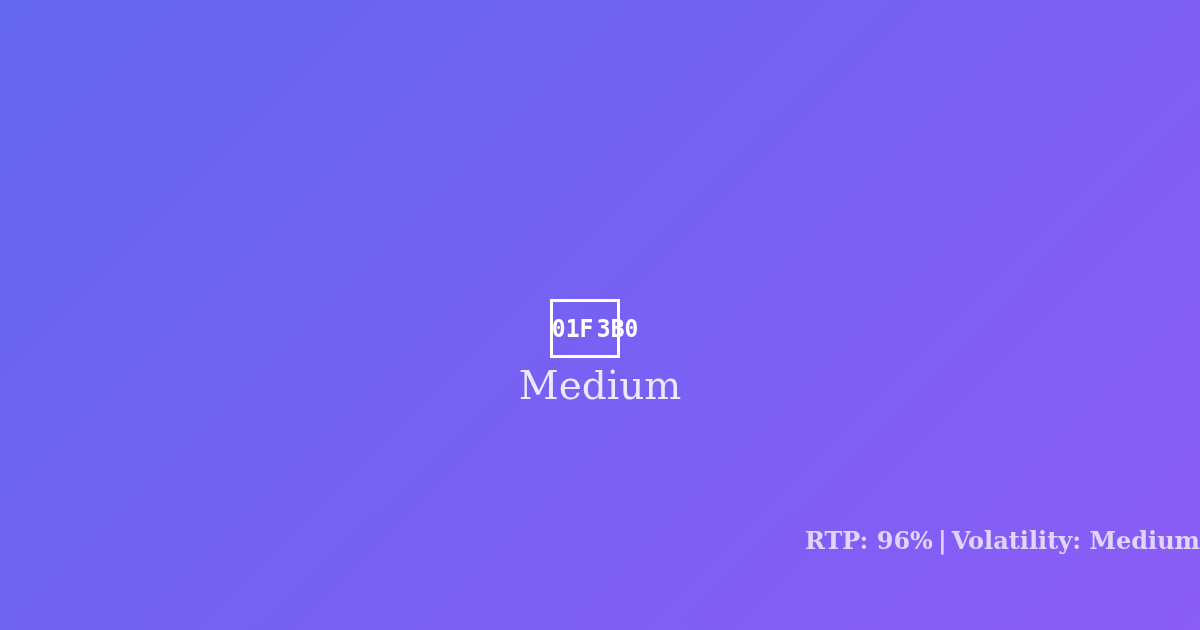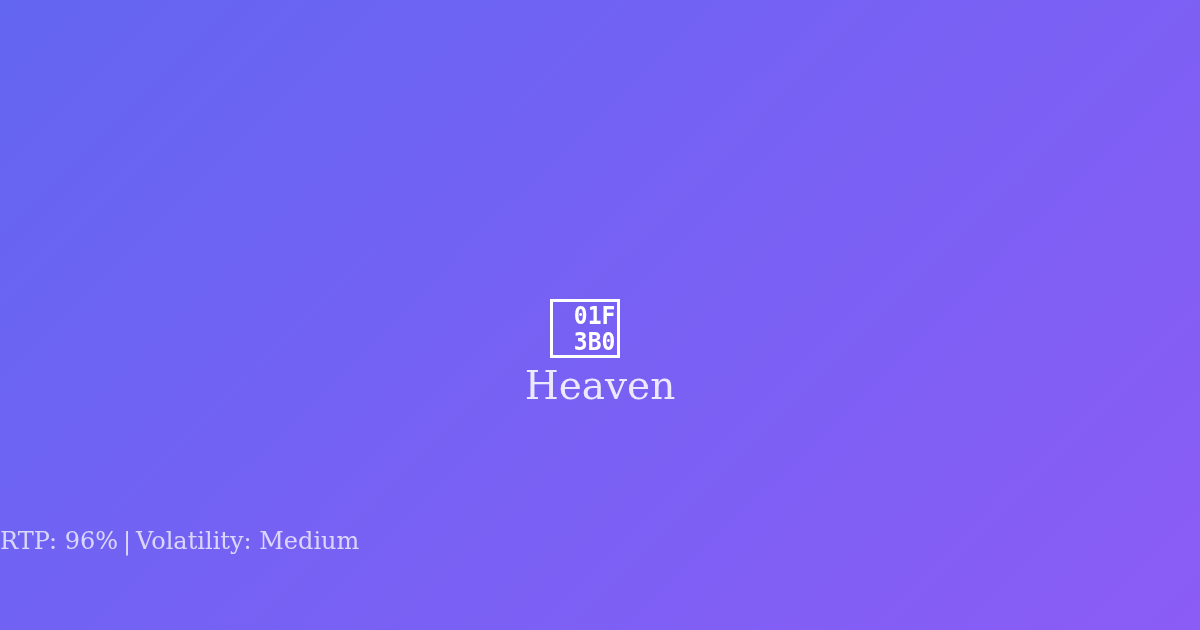--- a/index.html
+++ b/index.html
@@ -61,21 +61,21 @@
     flex: 0 0 auto;
   }
 
   .tofu-glyph .tofu-rows {
     position: absolute;
     top: 0;
     left: 0;
     right: 0;
     bottom: 0;
     display: flex;
-    flex-direction: column;
+    flex-direction: row;
     align-items: center;
     justify-content: center;
     margin-left: 20px;
   }
 
   .tofu-glyph .tofu-row {
     font-family: "DejaVu Sans Mono", "Liberation Mono", monospace;
     font-size: 25px;
     line-height: 26px;
     font-weight: 700;
@@ -106,23 +106,23 @@
     line-height: 48px;
     color: rgba(255, 255, 255, 0.86);
   }
 
   
   .meta-line {
     position: absolute;
     left: 0;
     right: 0;
     top: 524px;
-    text-align: left;
+    text-align: right;
     font-family: "DejaVu Serif", "Liberation Serif", serif;
-    font-weight: 400;
+    font-weight: 700;
     font-size: 24px;
     line-height: 34px;
     color: rgba(255, 255, 255, 0.74);
   }
 
   .meta-line .meta-sep {
     padding: 0 5px;
   }
 </style>
 </head>
@@ -137,19 +137,19 @@
         <span class="tofu-rows">
           <span class="tofu-row">01F</span>
           <span class="tofu-row">3B0</span>
         </span>
       </span>
 
 
     </div>
   </div>
 
-  <div class="subtitle">Heaven</div>
+  <div class="subtitle">Medium</div>
 
   <div class="meta-line">
     <span>RTP: 96%</span><span class="meta-sep">|</span><span>Volatility: Medium</span>
   </div>
 
 </div>
 
 </body></html>

